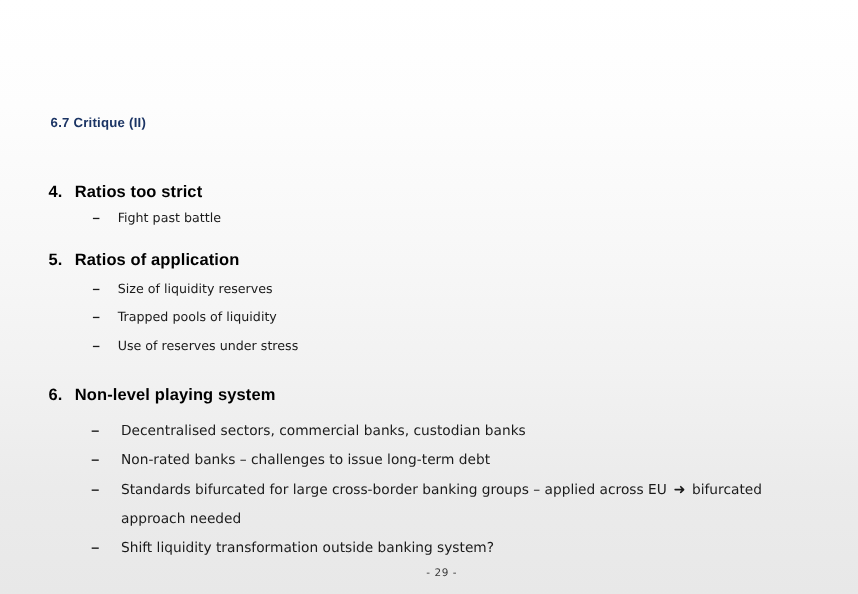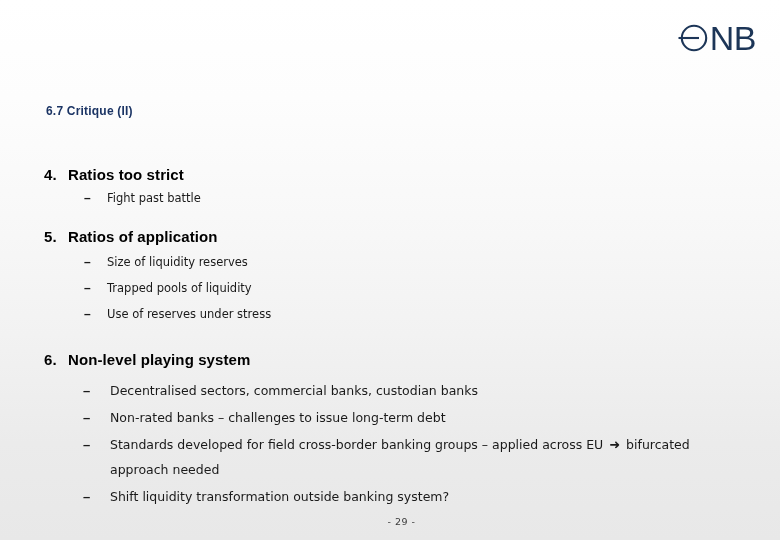--- a/index.html
+++ b/index.html
@@ -153,27 +153,20 @@
     color: #3a3a3a;
     letter-spacing: 0.5px;
     margin-left: 23px;
   }
 </style>
 </head>
 <body>
 
 <div class="slide">
 
-  <div class="logo">
-    <svg class="logo-mark" width="32" height="32" viewBox="0 0 32 32">
-      <circle cx="17" cy="16" r="12.2" fill="none" stroke="#1c3557" stroke-width="2.1"></circle>
-      <line x1="1.5" y1="16" x2="22" y2="16" stroke="#1c3557" stroke-width="2.1"></line>
-    </svg>
-    <span class="logo-text">NB</span>
-  </div>
 
   <div class="slide-title">6.7 Critique (II)</div>
 
   <div class="body-area">
 
     <div class="num-item sec4-head">
       <span class="num">4.</span>
       <span class="num-label">Ratios too strict</span>
     </div>
     <ul class="sub-list groupA sec4-subs">
@@ -210,21 +203,21 @@
       <li class="sub-item">
         <span class="dash">–</span>
         <span class="sub-text">Decentralised sectors, commercial banks, custodian banks</span>
       </li>
       <li class="sub-item">
         <span class="dash">–</span>
         <span class="sub-text">Non-rated banks – challenges to issue long-term debt</span>
       </li>
       <li class="sub-item">
         <span class="dash">–</span>
-        <span class="sub-text"><span>Standards developed for field cross-border banking groups – applied across EU </span><span class="arrow-glyph">➜</span><span> bifurcated approach needed</span></span>
+        <span class="sub-text"><span>Standards bifurcated for large cross-border banking groups – applied across EU </span><span class="arrow-glyph">➜</span><span> bifurcated approach needed</span></span>
       </li>
       <li class="sub-item">
         <span class="dash">–</span>
         <span class="sub-text">Shift liquidity transformation outside banking system?</span>
       </li>
     </ul>
 
   </div>
 
   <div class="page-number">- 29 -</div>

